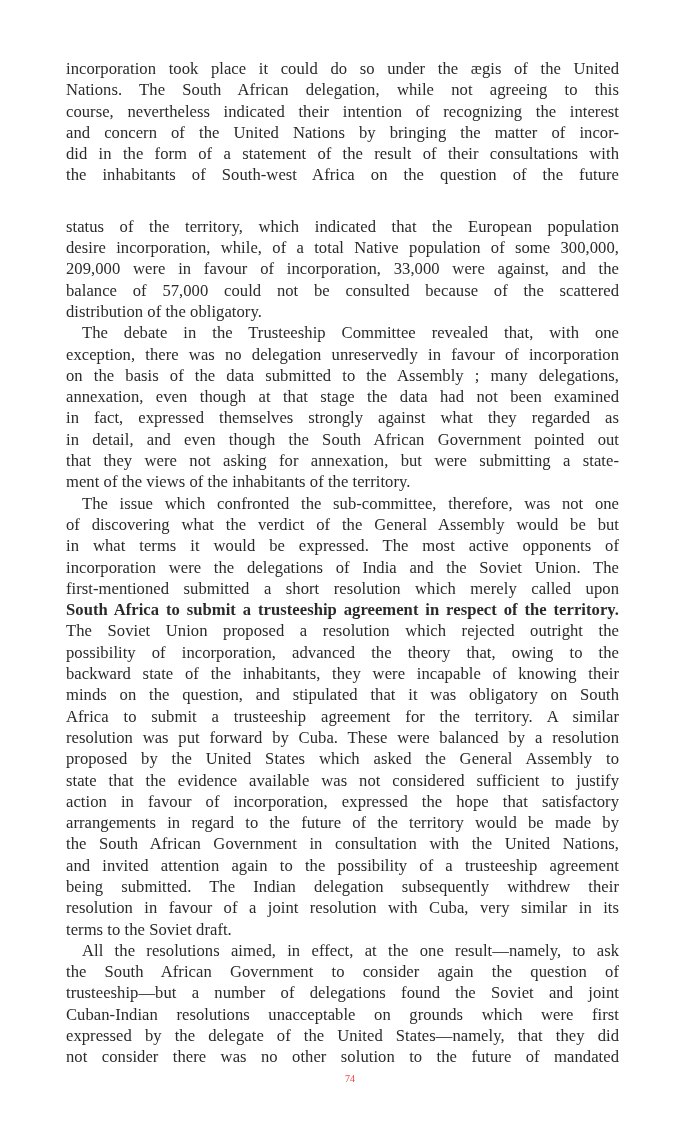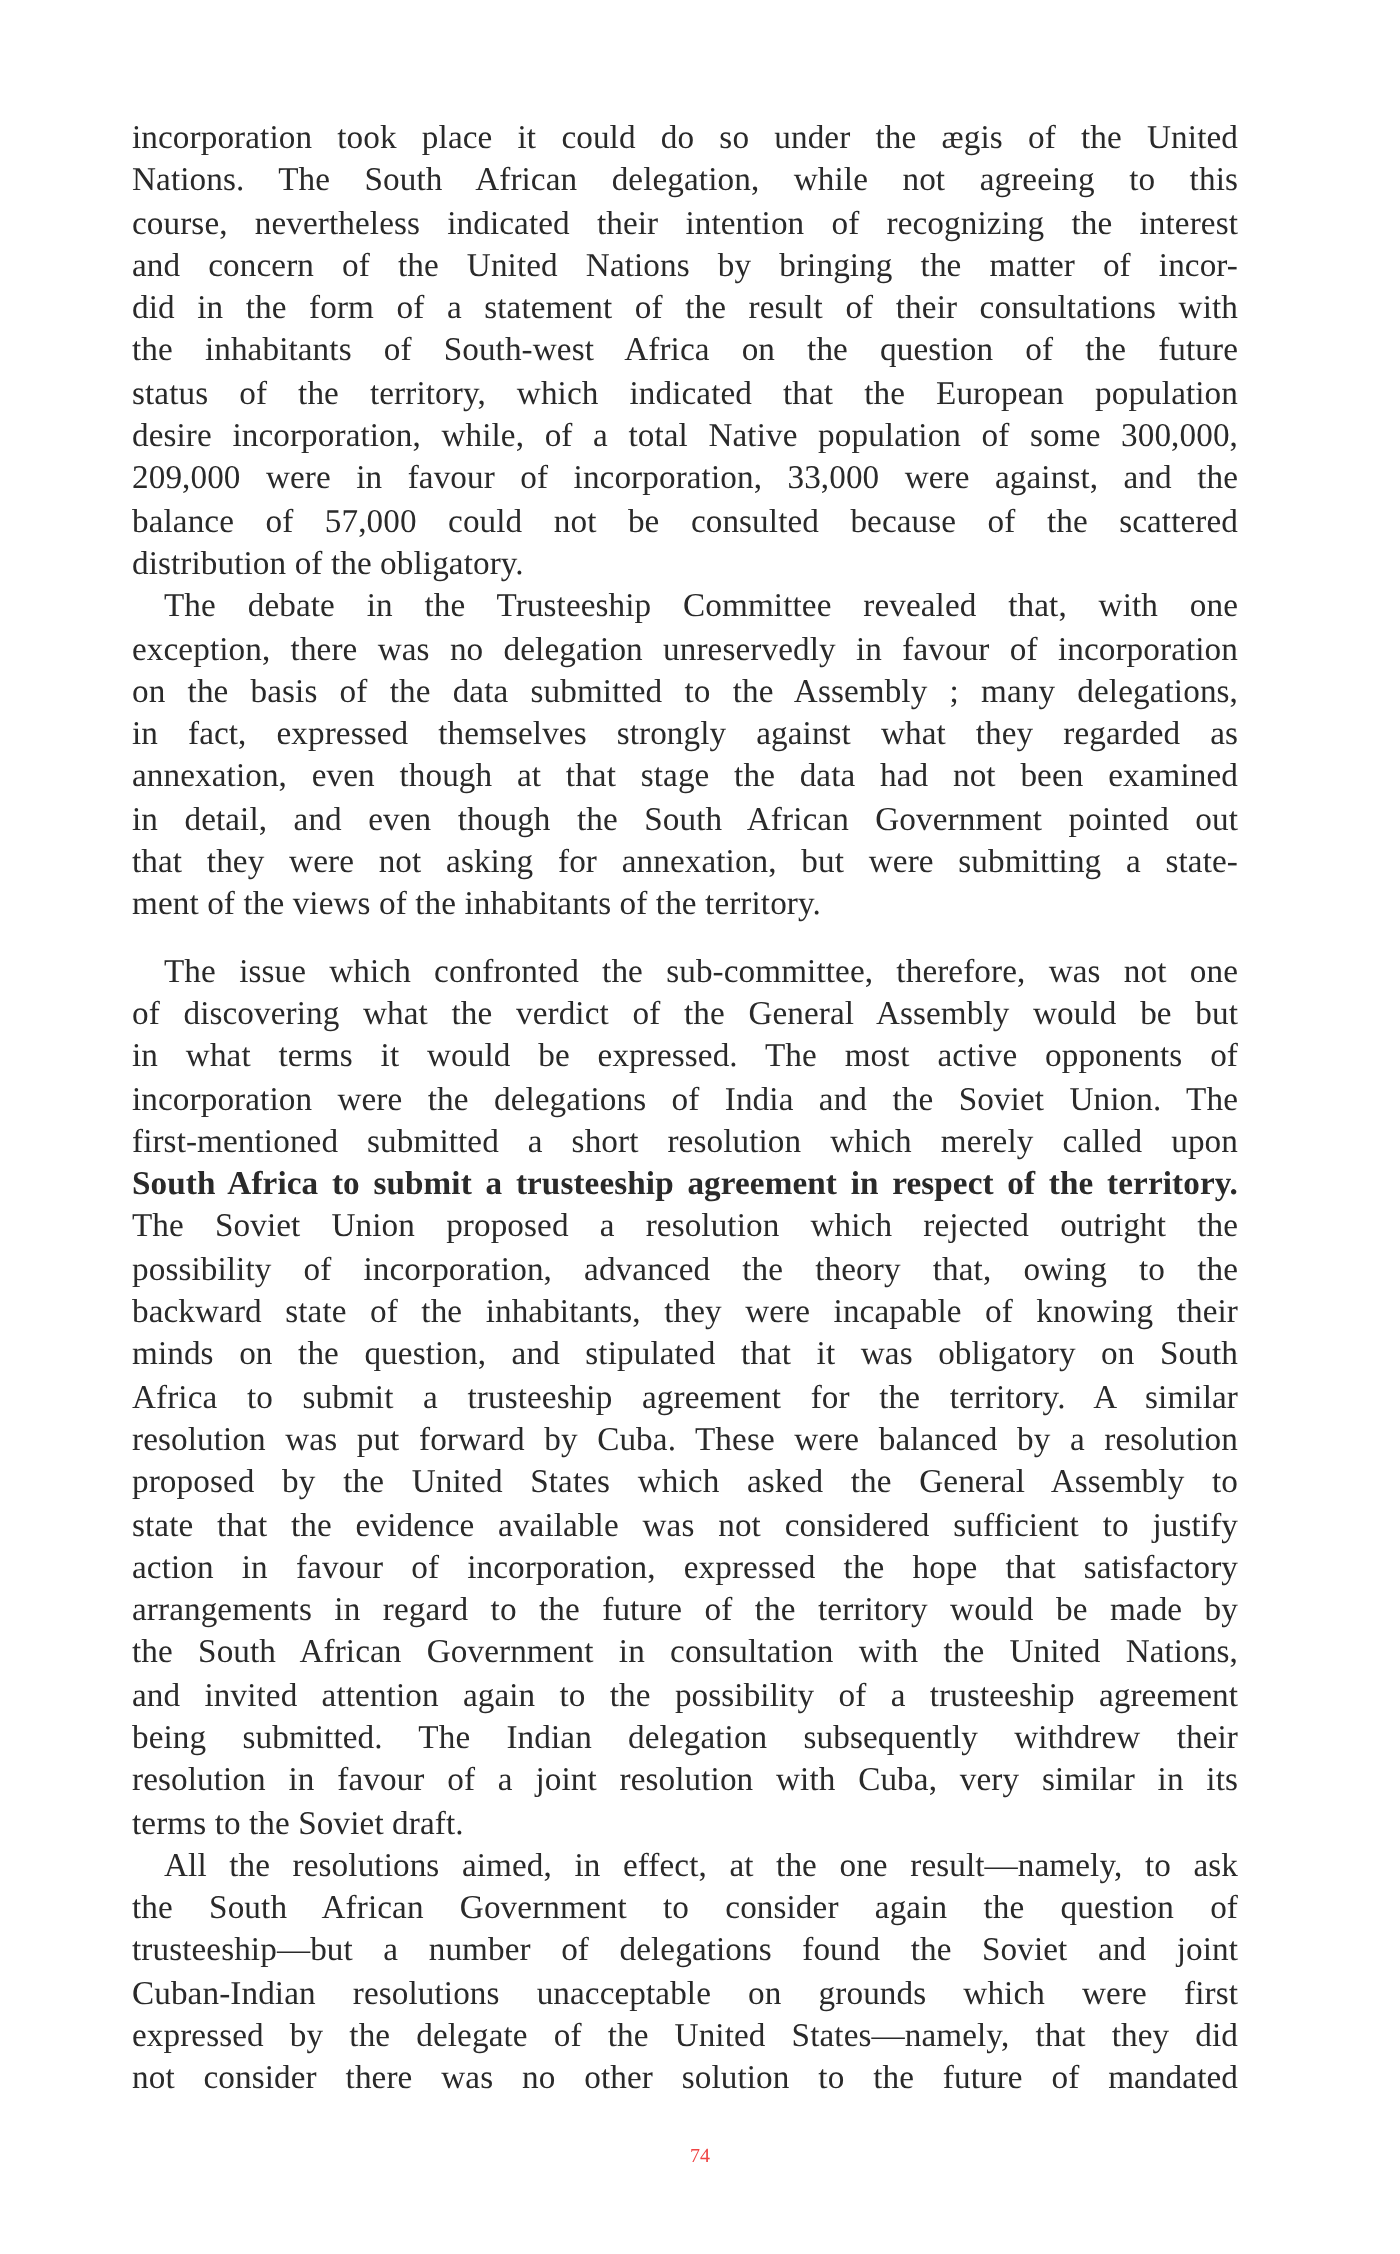--- a/index.html
+++ b/index.html
@@ -29,34 +29,34 @@
 </head>
 <body>
 
 <div class="page" id="page-body">
     <div style="white-space: normal; height: 21.3px; text-align: justify; text-align-last: justify;">incorporation took place it could do so under the ægis of the United</div>
     <div style="white-space: normal; height: 21.3px; text-align: justify; text-align-last: justify;">Nations.  The South African delegation, while not agreeing to this</div>
     <div style="white-space: normal; height: 21.3px; text-align: justify; text-align-last: justify;">course, nevertheless indicated their intention of recognizing the interest</div>
     <div style="white-space: normal; height: 21.3px; text-align: justify; text-align-last: justify;">and concern of the United Nations by bringing the matter of incor-</div>
     <div style="white-space: normal; height: 21.3px; text-align: justify; text-align-last: justify;">did in the form of a statement of the result of their consultations with</div>
     <div style="white-space: normal; height: 21.3px; text-align: justify; text-align-last: justify;">the inhabitants of South-west Africa on the question of the future</div>
-    <div style="white-space: normal; height: 21.3px; text-align: justify; text-align-last: justify;">status of the territory, which indicated that the European population</div>
+    <div style="white-space: normal; height: 21.3px; text-align: justify; text-align-last: justify; margin-top: 30px;">status of the territory, which indicated that the European population</div>
     <div style="white-space: normal; height: 21.3px; text-align: justify; text-align-last: justify;">desire incorporation, while, of a total Native population of some 300,000,</div>
     <div style="white-space: normal; height: 21.3px; text-align: justify; text-align-last: justify;">209,000 were in favour of incorporation, 33,000 were against, and the</div>
     <div style="white-space: normal; height: 21.3px; text-align: justify; text-align-last: justify;">balance of 57,000 could not be consulted because of the scattered</div>
     <div style="white-space: nowrap; height: 21.3px;">distribution of the obligatory.</div>
     <div style="white-space: normal; height: 21.3px; padding-left: 16px; text-align: justify; text-align-last: justify;">The debate in the Trusteeship Committee revealed that, with one</div>
     <div style="white-space: normal; height: 21.3px; text-align: justify; text-align-last: justify;">exception, there was no delegation unreservedly in favour of incorporation</div>
     <div style="white-space: normal; height: 21.3px; text-align: justify; text-align-last: justify;">on the basis of the data submitted to the Assembly ;  many delegations,</div>
+    <div style="white-space: normal; height: 21.3px; text-align: justify; text-align-last: justify;">annexation, even though at that stage the data had not been examined</div>
     <div style="white-space: normal; height: 21.3px; text-align: justify; text-align-last: justify;">in fact, expressed themselves strongly against what they regarded as</div>
-    <div style="white-space: normal; height: 21.3px; text-align: justify; text-align-last: justify;">annexation, even though at that stage the data had not been examined</div>
     <div style="white-space: normal; height: 21.3px; text-align: justify; text-align-last: justify;">in detail, and even though the South African Government pointed out</div>
     <div style="white-space: normal; height: 21.3px; text-align: justify; text-align-last: justify;">that they were not asking for annexation, but were submitting a state-</div>
     <div style="white-space: nowrap; height: 21.3px;">ment of the views of the inhabitants of the territory.</div>
-    <div style="white-space: normal; height: 21.3px; padding-left: 16px; text-align: justify; text-align-last: justify; margin-top: 12px;">The issue which confronted the sub-committee, therefore, was not one</div>
+    <div style="white-space: normal; height: 21.3px; padding-left: 16px; text-align: justify; text-align-last: justify;">The issue which confronted the sub-committee, therefore, was not one</div>
     <div style="white-space: normal; height: 21.3px; text-align: justify; text-align-last: justify;">of discovering what the verdict of the General Assembly would be but</div>
     <div style="white-space: normal; height: 21.3px; text-align: justify; text-align-last: justify;">in what terms it would be expressed.  The most active opponents of</div>
     <div style="white-space: normal; height: 21.3px; text-align: justify; text-align-last: justify;">incorporation were the delegations of India and the Soviet Union.  The</div>
     <div style="white-space: normal; height: 21.3px; text-align: justify; text-align-last: justify;">first-mentioned submitted a short resolution which merely called upon</div>
     <div style="white-space: normal; height: 21.3px; text-align: justify; text-align-last: justify; font-weight: bold;">South Africa to submit a trusteeship agreement in respect of the territory.</div>
     <div style="white-space: normal; height: 21.3px; text-align: justify; text-align-last: justify;">The Soviet Union proposed a resolution which rejected outright the</div>
     <div style="white-space: normal; height: 21.3px; text-align: justify; text-align-last: justify;">possibility of incorporation, advanced the theory that, owing to the</div>
     <div style="white-space: normal; height: 21.3px; text-align: justify; text-align-last: justify;">backward state of the inhabitants, they were incapable of knowing their</div>
     <div style="white-space: normal; height: 21.3px; text-align: justify; text-align-last: justify;">minds on the question, and stipulated that it was obligatory on South</div>
     <div style="white-space: normal; height: 21.3px; text-align: justify; text-align-last: justify;">Africa to submit a trusteeship agreement for the territory.  A similar</div>

